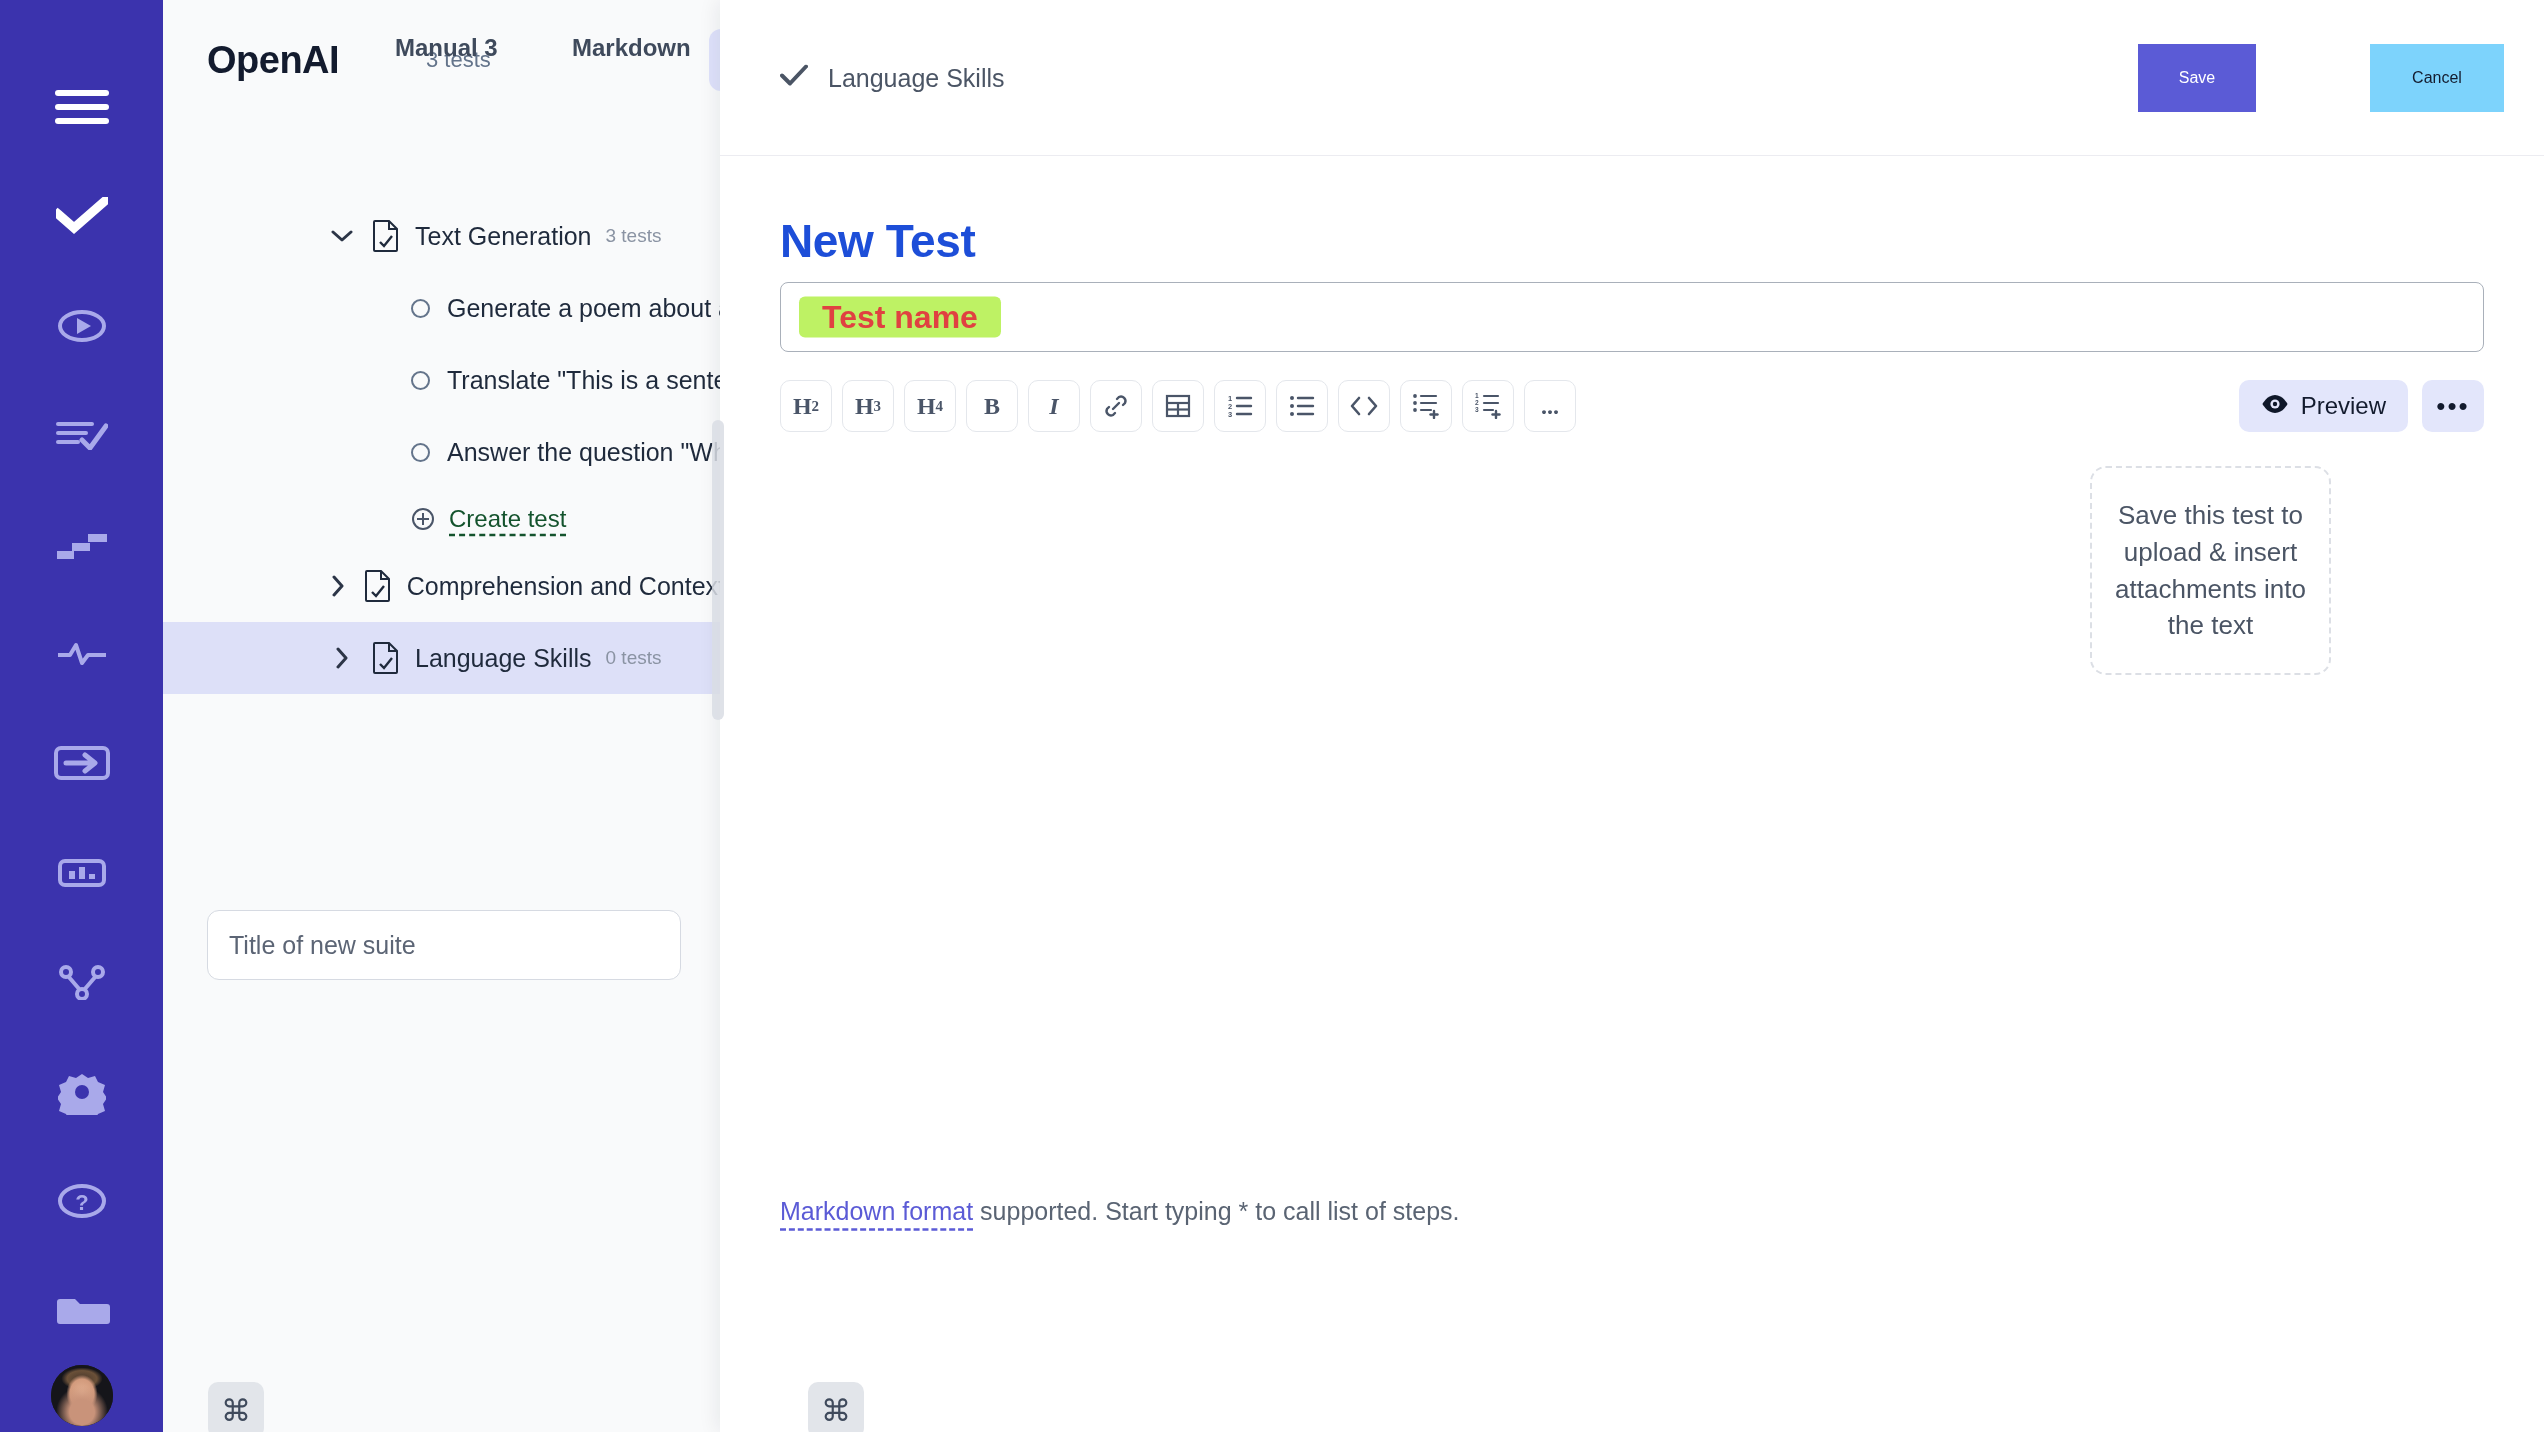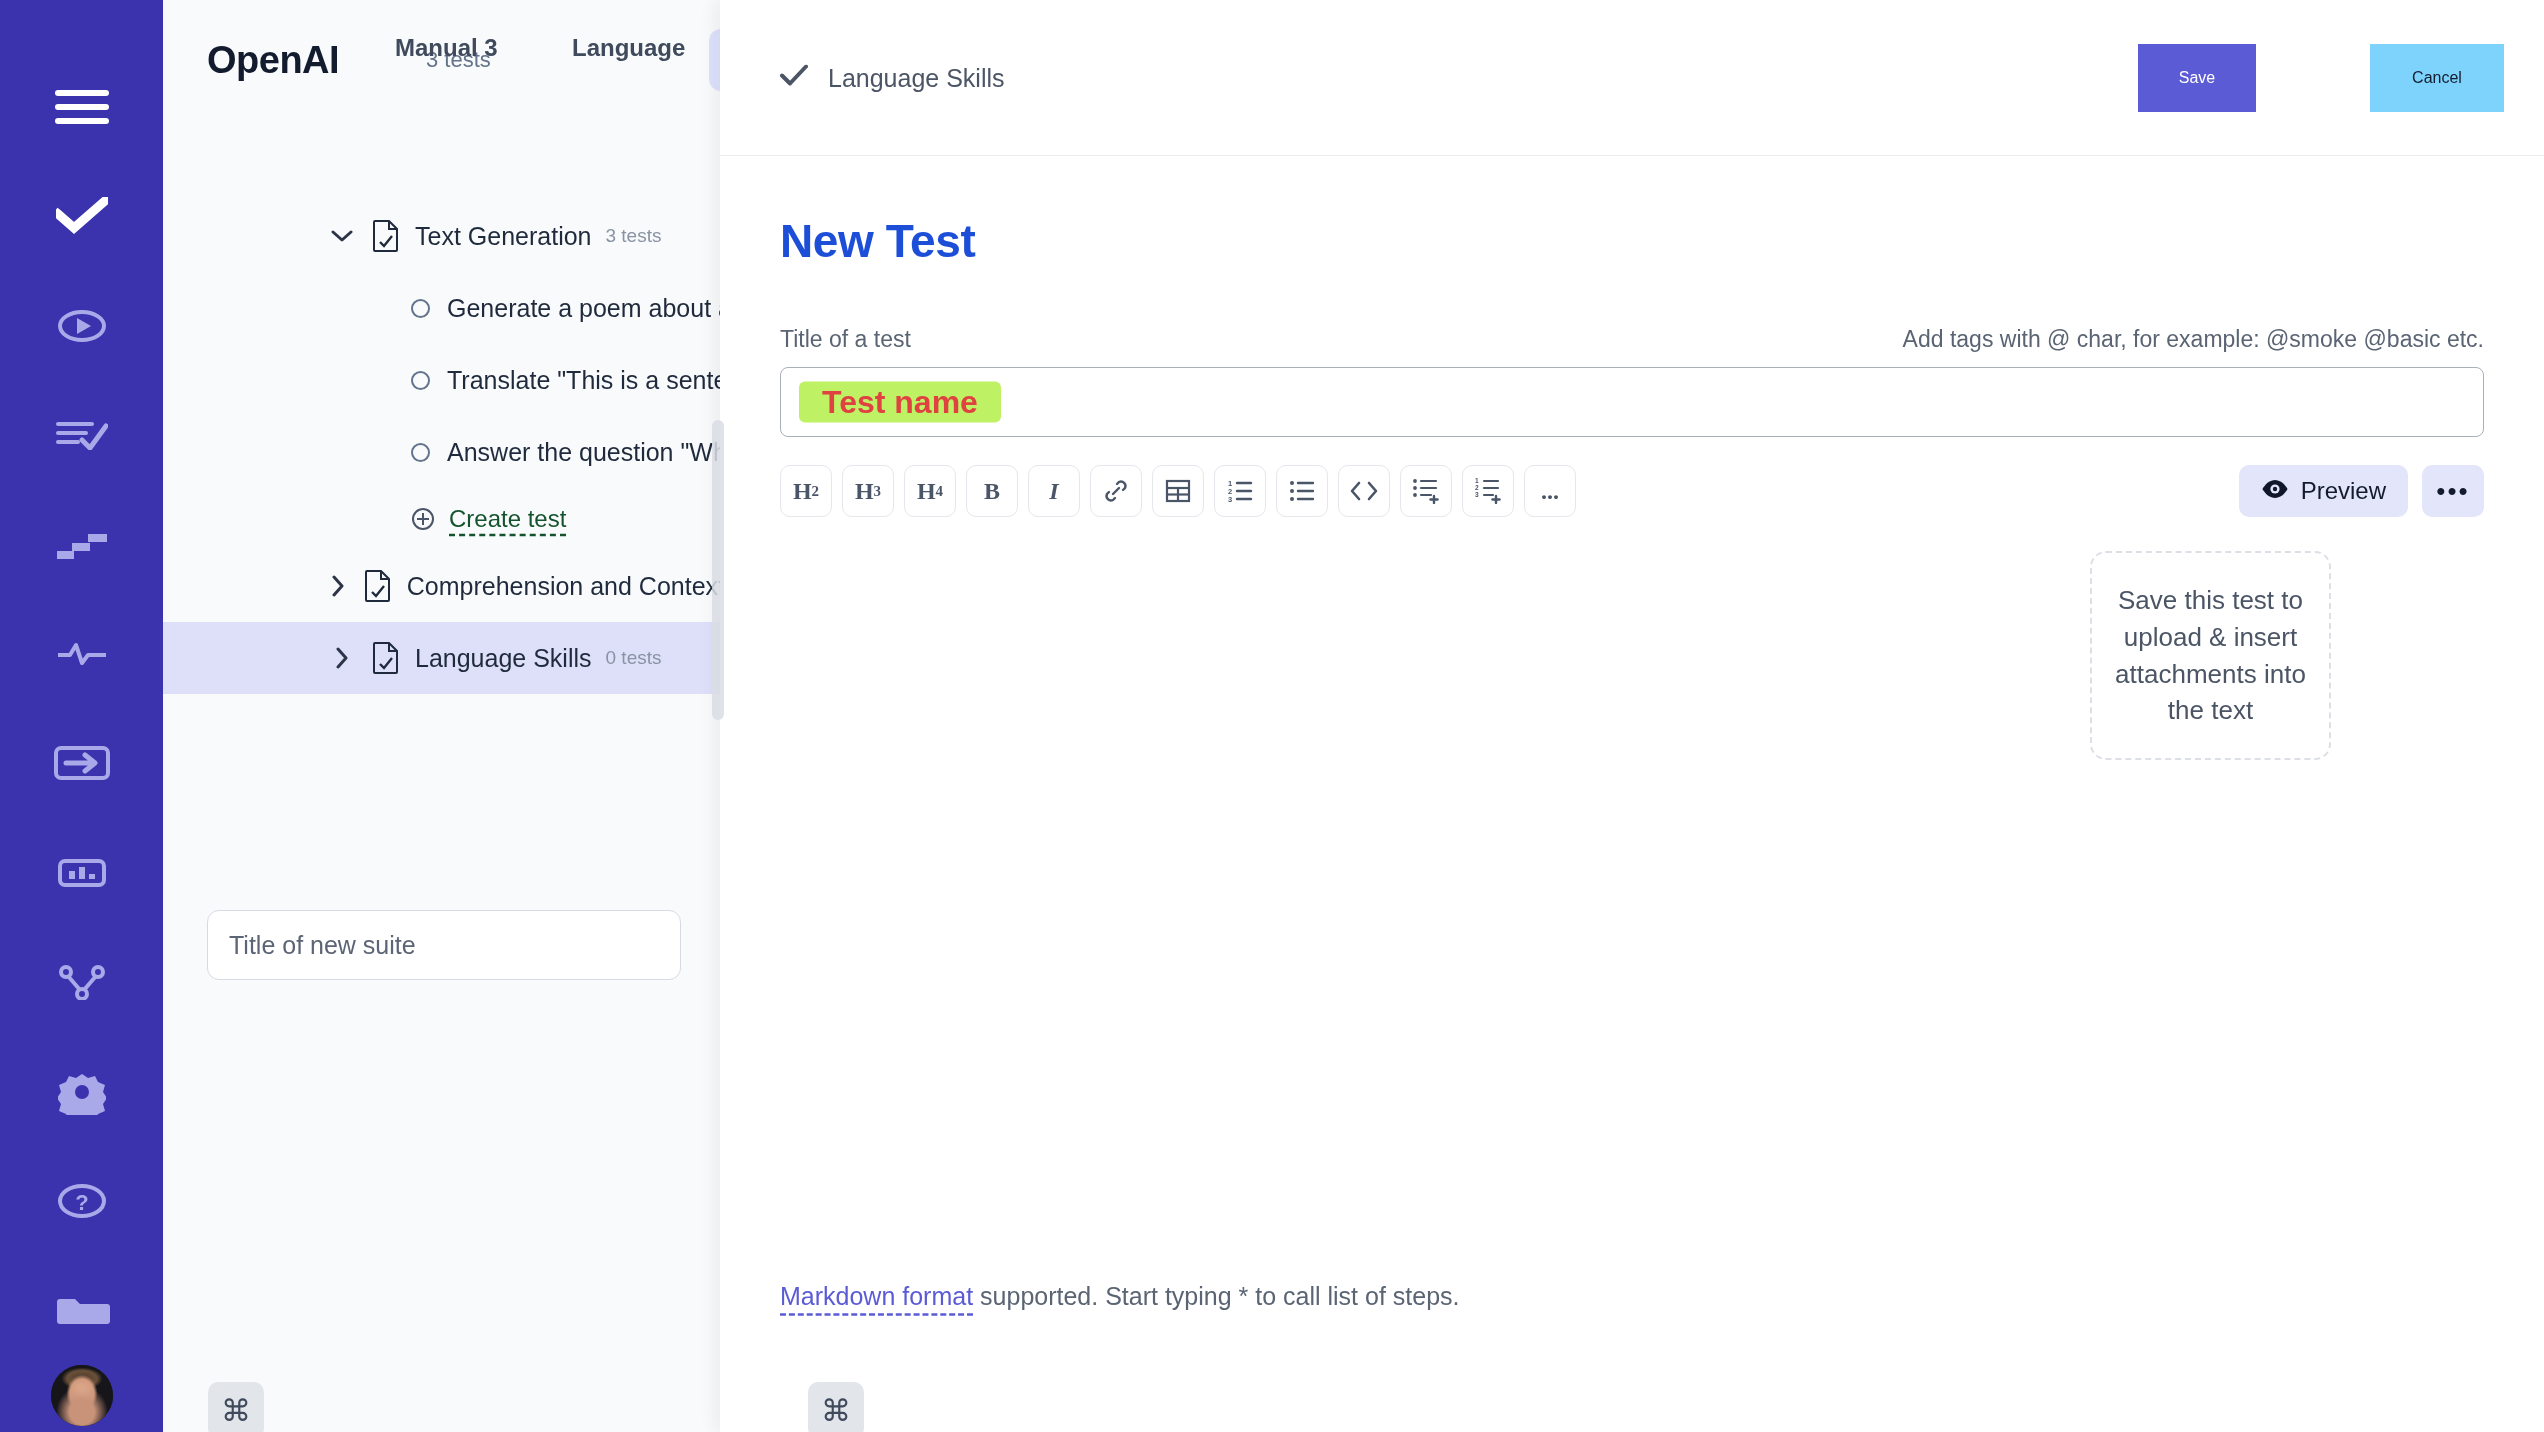--- a/index.html
+++ b/index.html
@@ -296,21 +296,21 @@
         
       </div>
 
     </div>
 
     <div class="tab tab-manual">
       <span>Manual</span>
       <span class="num">3</span>
     </div>
     <div class="tab tab-auto">
-      <span>Language</span>
+      <span>Markdown</span>
     </div>
 
     <div class="tree">
 
       <div class="tree-row suite">
         <span class="chev">
           <svg width="22" height="14" viewBox="0 0 22 14">
               <path d="M2 3 L11 11 L20 3" stroke="#2c3547" stroke-width="3" fill="none" stroke-linecap="round" stroke-linejoin="round"></path>
             </svg>
         </span>
@@ -399,24 +399,20 @@
         </span>
         <span>Language Skills</span>
       </div>
       <button class="btn btn-save">Save</button>
       <button class="btn btn-cancel">Cancel</button>
     </div>
 
     <div class="drawer-body">
       <div class="page-title">New Test</div>
 
-      <div class="field-labels">
-        <span>Title of a test</span>
-        <span>Add tags with @ char, for example: @smoke @basic etc.</span>
-      </div>
 
       <div class="title-input-wrap">
         <span class="anno anno-testname">Test name</span>
       </div>
 
       <div class="toolbar">
         <div class="tb-btn sub">H<sub>2</sub></div>
         <div class="tb-btn sub">H<sub>3</sub></div>
         <div class="tb-btn sub">H<sub>4</sub></div>
         <div class="tb-btn">B</div>

